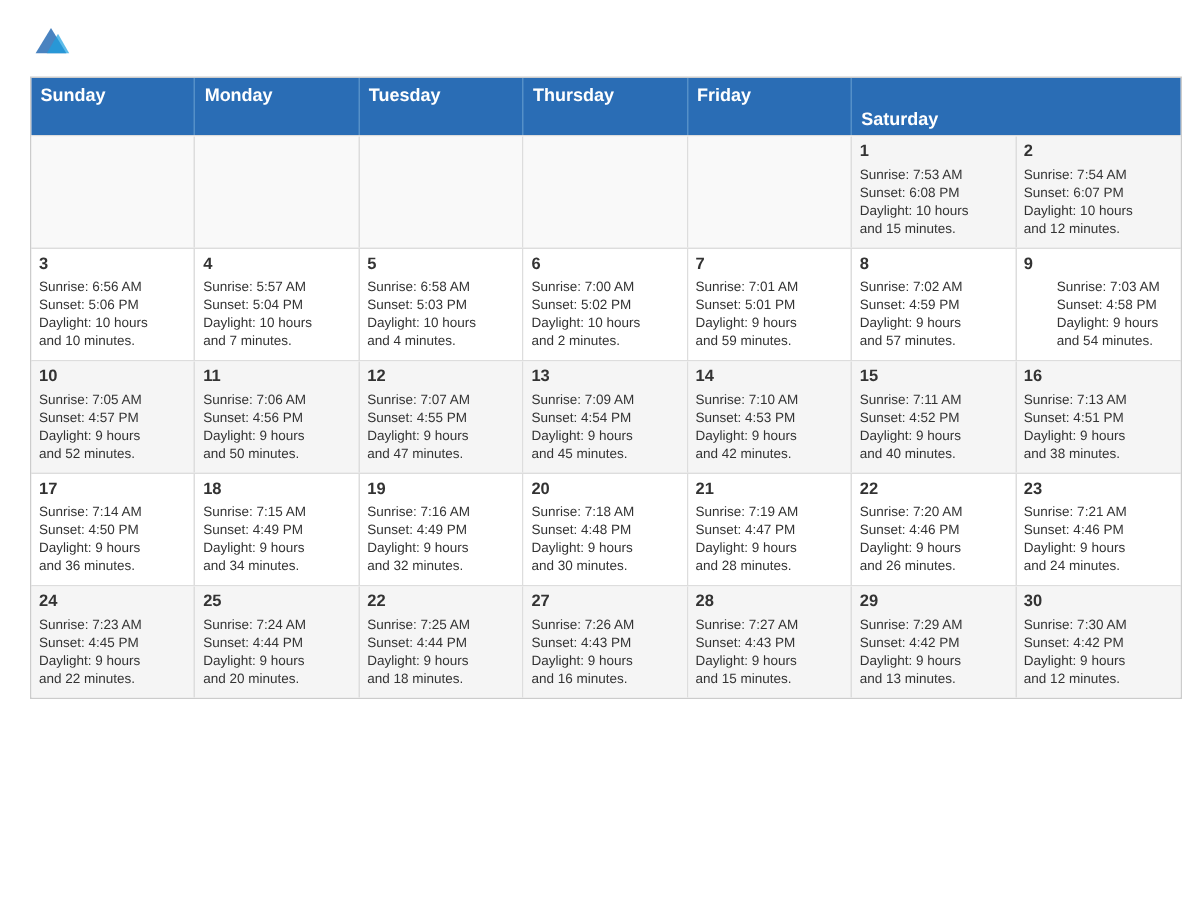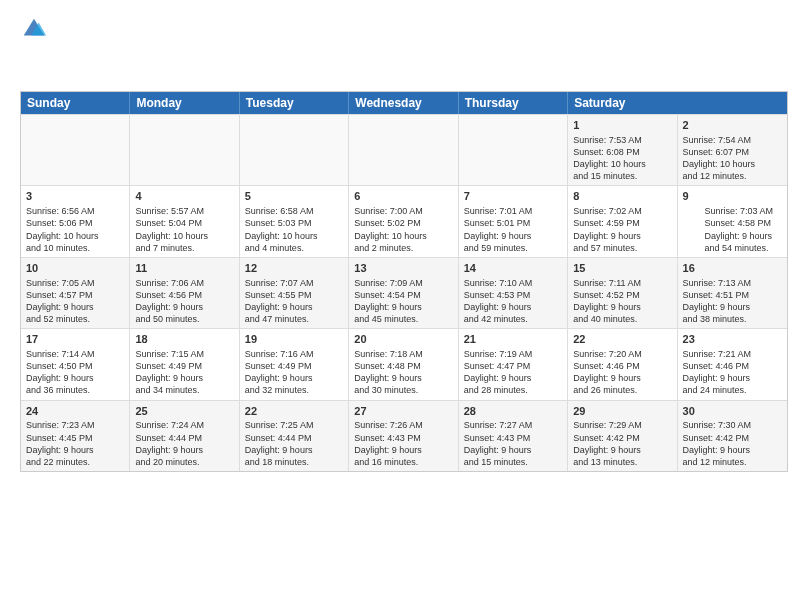--- a/index.html
+++ b/index.html
@@ -9,21 +9,20 @@
       width: 792px;
       height: 612px;
       overflow: hidden;
     }
     .page {
       width: 792px;
       height: 476px;
       padding: 15px 4px 10px 20px;
       display: flex;
       flex-direction: column;
-      gap: 40px;
     }
     .header {
       display: flex;
       justify-content: space-between;
       align-items: flex-start;
       margin-bottom: 8px;
     }
     .logo {
       display: flex;
       align-items: center;
@@ -67,21 +66,21 @@
       background: #2a6db5;
     }
     .cal-header-cell {
       color: #fff;
       font-size: 12px;
       font-weight: bold;
       padding: 4px 6px;
       text-align: left;
       border-right: 1px solid #5590c8;
     }
-    .cal-header-cell:last-child { border-right: none; }
+    .cal-header-cell:last-child { border-right: none; margin-top: 16px; }
     .cal-body {
       display: flex;
       flex-direction: column;
       flex: 1;
     }
     .cal-row {
       display: grid;
       grid-template-columns: repeat(7, 1fr);
       flex: 1;
       border-top: 1px solid #ddd;
@@ -129,22 +128,22 @@
       <div class="month-title"></div>
       <div class="location"></div>
     </div>
   </div>
 
   <div class="calendar">
     <div class="cal-header">
       <div class="cal-header-cell">Sunday</div>
       <div class="cal-header-cell">Monday</div>
       <div class="cal-header-cell">Tuesday</div>
-      <div class="cal-header-cell">Wednesday</div>
       <div class="cal-header-cell">Thursday</div>
+      <div class="cal-header-cell">Friday</div>
       <div class="cal-header-cell">Saturday</div>
     </div>
     <div class="cal-body" id="cal-body">
     <div class="cal-row">
           <div class="cal-cell empty"></div>
           <div class="cal-cell empty"></div>
           <div class="cal-cell empty"></div>
           <div class="cal-cell empty"></div>
           <div class="cal-cell empty"></div>
           <div class="cal-cell shaded">

